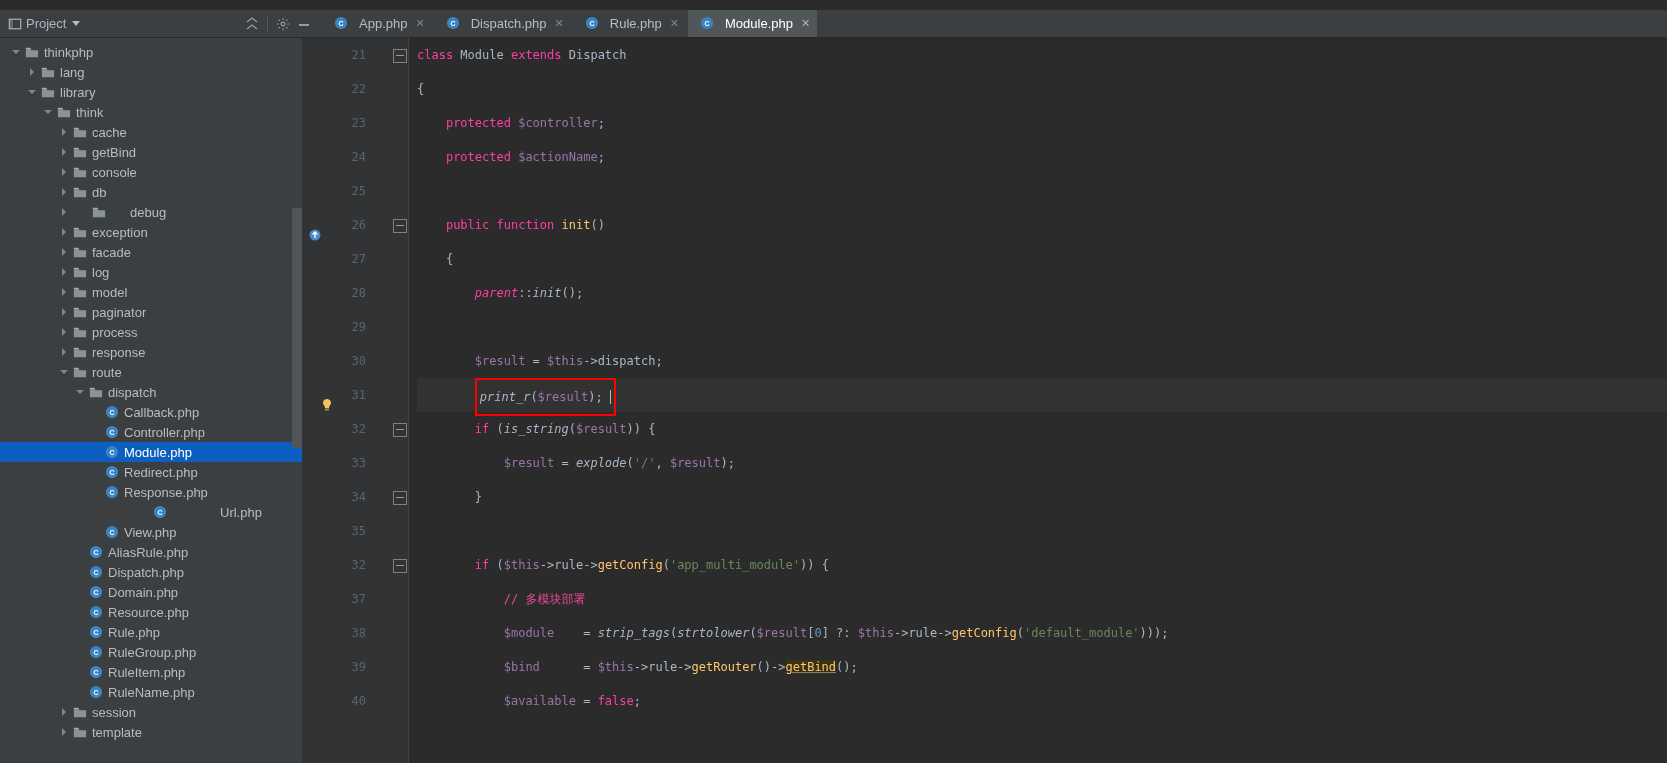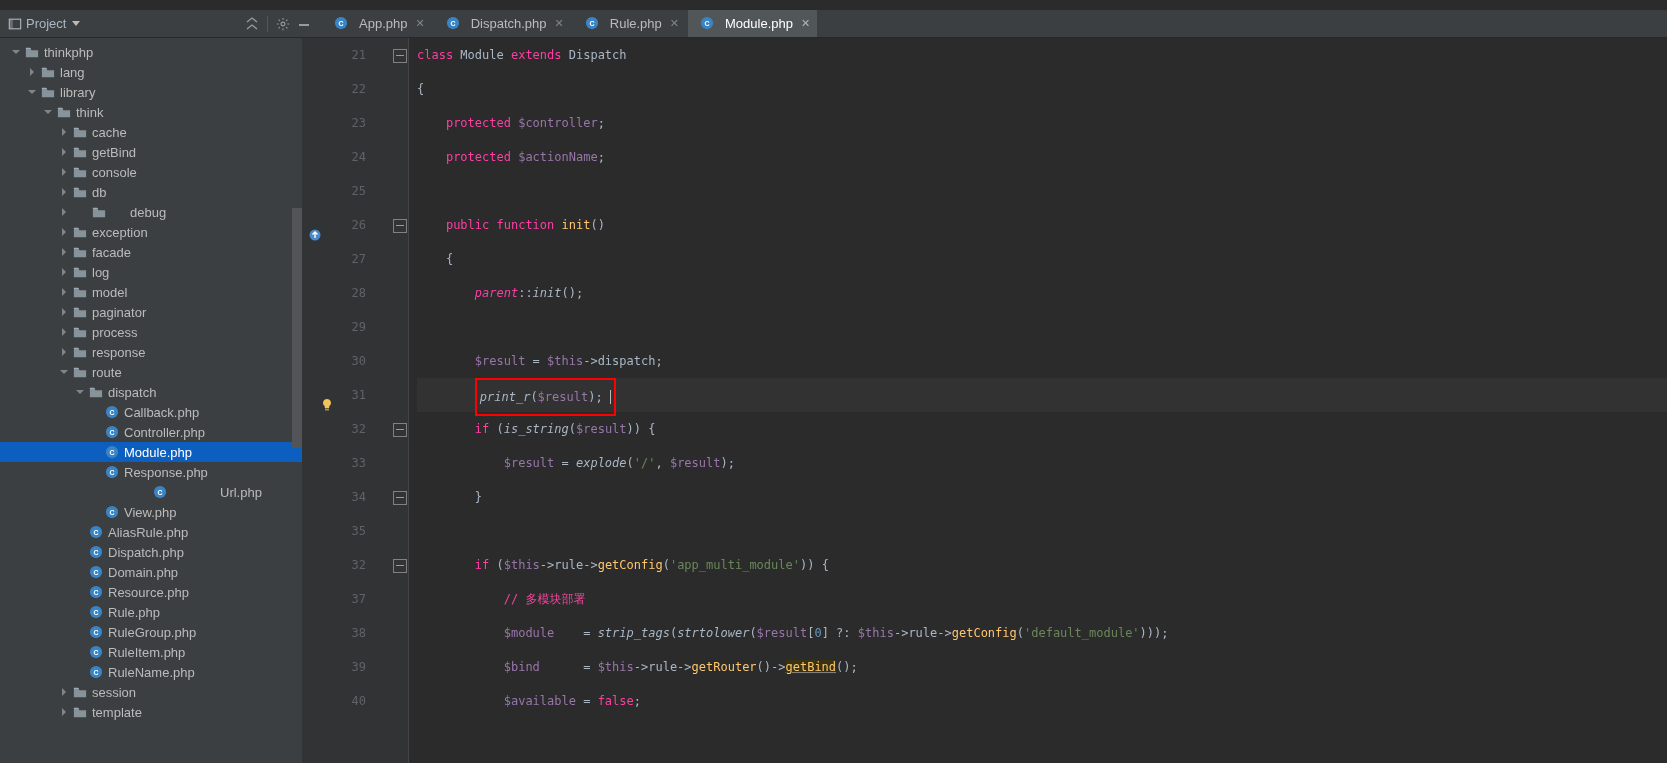--- a/index.html
+++ b/index.html
@@ -416,20 +416,30 @@
           <span class="label">Module.php</span>
         </div>
         <div class="node" style="padding-left: 90px;">
           <span class="chev"></span>
           <span class="icn">
             <svg class="svg-php" viewBox="0 0 16 16">
               <circle cx="8" cy="8" r="7" fill="#3b84c4"></circle>
               <text x="8" y="11" text-anchor="middle" font-size="8" fill="#fff" font-family="Arial" font-weight="bold">C</text>
             </svg>
           </span>
+          <span class="label">Redirect.php</span>
+        </div>
+        <div class="node" style="padding-left: 90px;">
+          <span class="chev"></span>
+          <span class="icn">
+            <svg class="svg-php" viewBox="0 0 16 16">
+              <circle cx="8" cy="8" r="7" fill="#3b84c4"></circle>
+              <text x="8" y="11" text-anchor="middle" font-size="8" fill="#fff" font-family="Arial" font-weight="bold">C</text>
+            </svg>
+          </span>
           <span class="label">Response.php</span>
         </div>
         <div class="node" style="padding-left: 90px; gap: 48px;">
           <span class="chev"></span>
           <span class="icn">
             <svg class="svg-php" viewBox="0 0 16 16">
               <circle cx="8" cy="8" r="7" fill="#3b84c4"></circle>
               <text x="8" y="11" text-anchor="middle" font-size="8" fill="#fff" font-family="Arial" font-weight="bold">C</text>
             </svg>
           </span>

